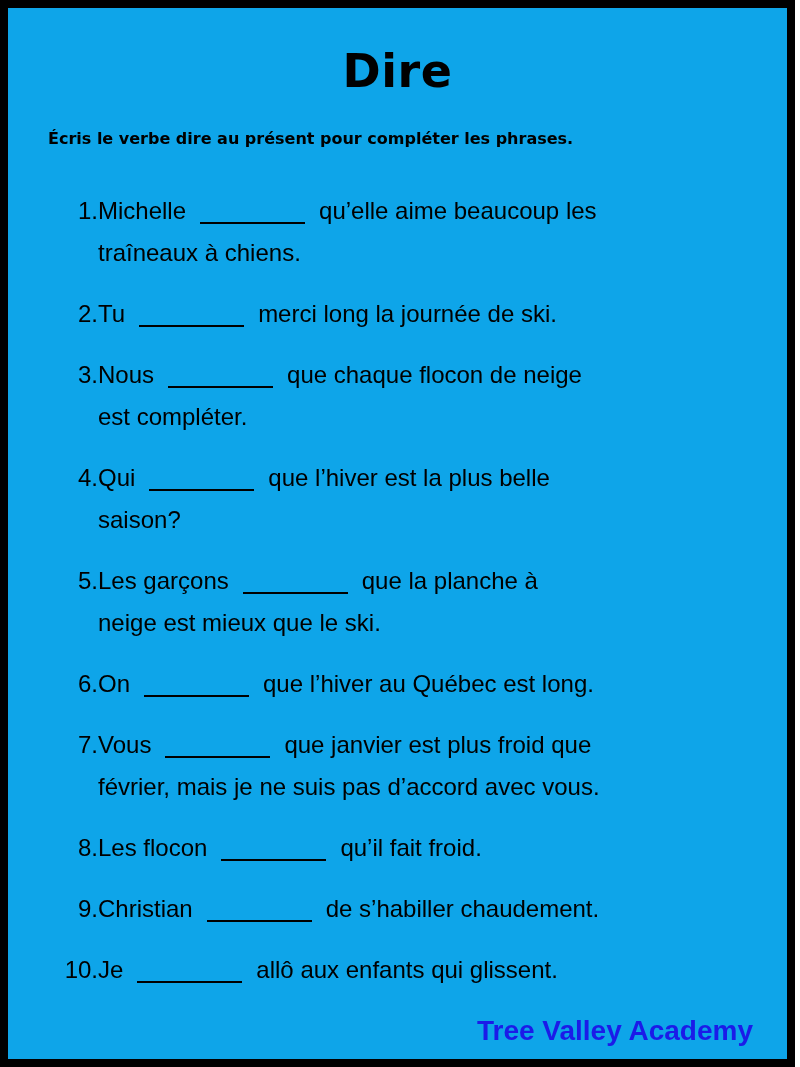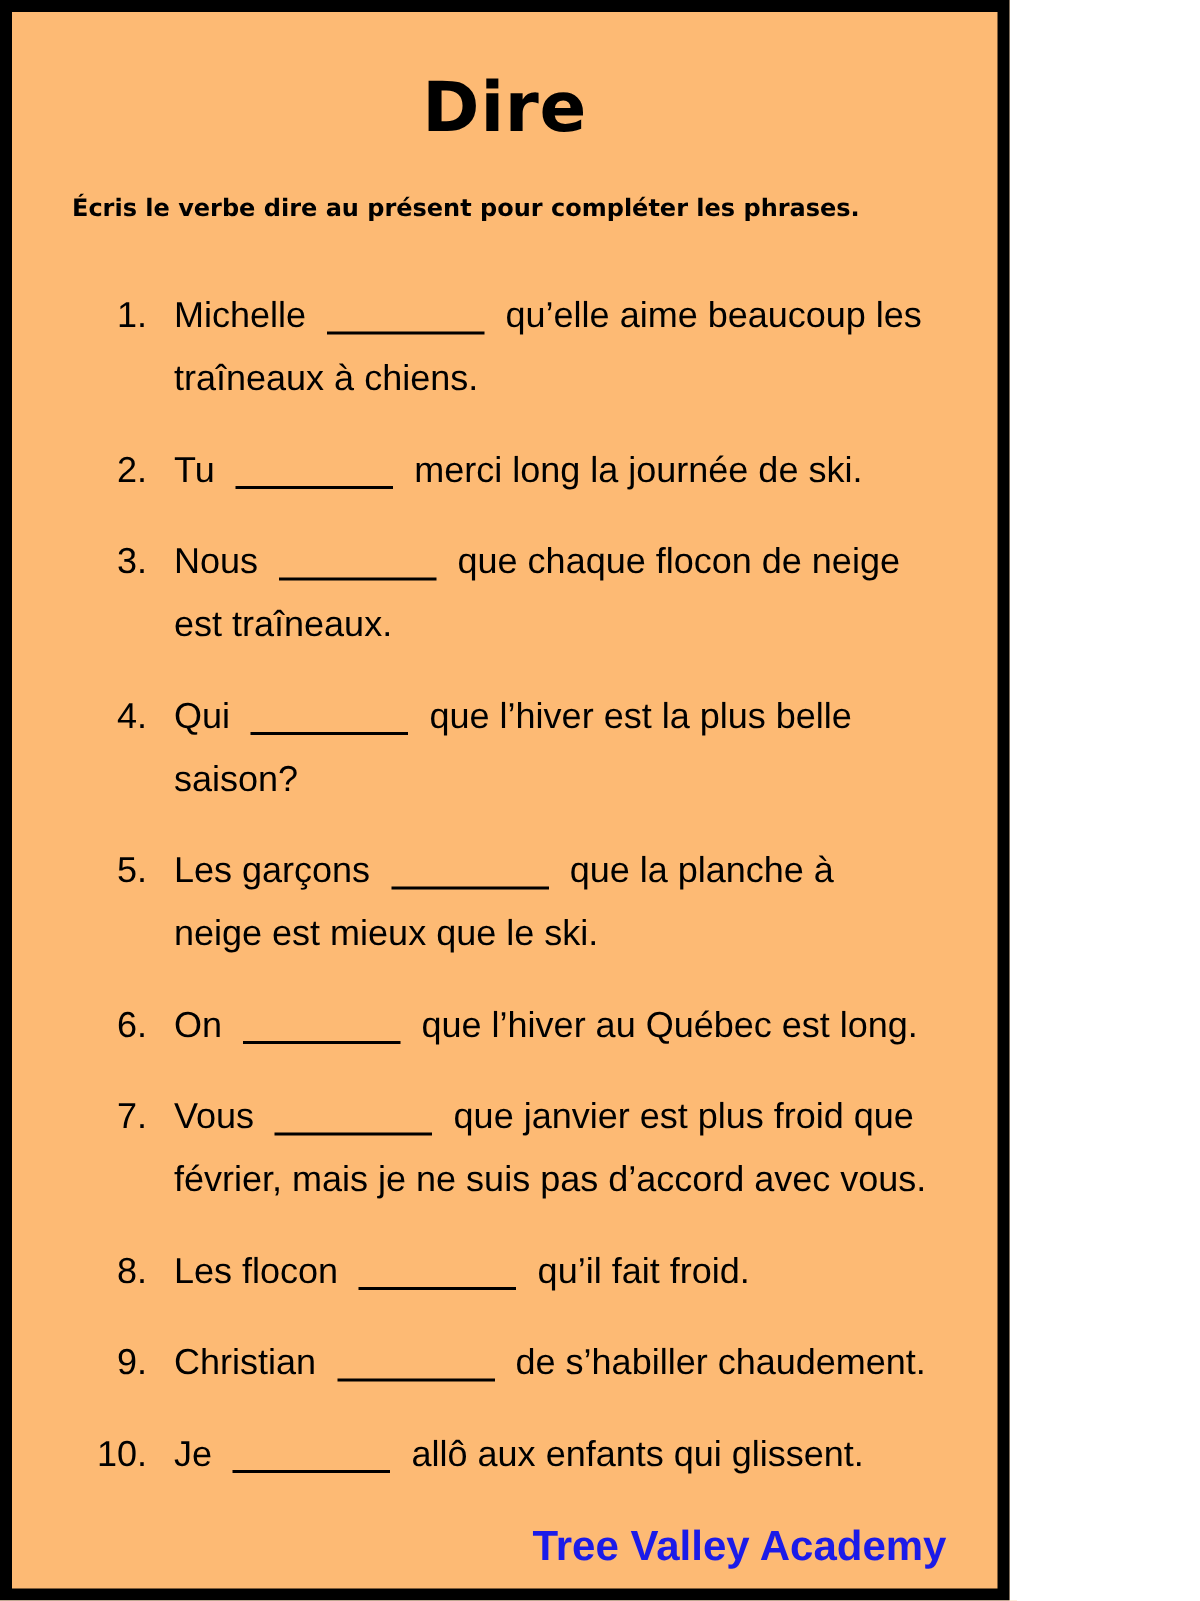--- a/index.html
+++ b/index.html
@@ -1,22 +1,22 @@
 <!DOCTYPE html>
 <html><head>
 <meta charset="utf-8">
 <style>
   * { margin: 0; padding: 0; box-sizing: border-box; }
   html, body { background: #ffffff; }
   .page {
     position: relative;
-    width: 673px;
+    width: 795px;
     height: 1067px;
     border: 8px solid #000000;
-    background: #fdba74;
+    background: #0ea5e9;
     overflow: hidden;
     font-family: "Liberation Sans", sans-serif;
     color: #000000;
   }
   .title {
     margin-top: 36px;
     text-align: center;
     font-family: "DejaVu Sans", sans-serif;
     font-weight: bold;
     font-size: 46px;
@@ -39,21 +39,20 @@
     margin-bottom: 19px;
     font-size: 24px;
     line-height: 42px;
   }
   .num {
     width: 90px;
     flex-shrink: 0;
     text-align: right;
   }
   .text {
-    margin-left: 18px;
     width: 640px;
   }
   .blank {
     display: inline-block;
     width: 105px;
     height: 0;
     border-bottom: 2px solid #000000;
     vertical-align: -5px;
     margin: 0 14px;
   }
@@ -89,21 +88,21 @@
       <span class="num">2.</span>
       <div class="text">
         <span>Tu</span><span class="blank"></span><span>merci long la journée de ski.</span>
       </div>
     </div>
 
     <div class="item">
       <span class="num">3.</span>
       <div class="text">
         <span>Nous</span><span class="blank"></span><span>que chaque flocon de neige</span>
-        <div>est traîneaux.</div>
+        <div>est compléter.</div>
       </div>
     </div>
 
     <div class="item">
       <span class="num">4.</span>
       <div class="text">
         <span>Qui</span><span class="blank"></span><span>que l’hiver est la plus belle</span>
         <div>saison?</div>
       </div>
     </div>

